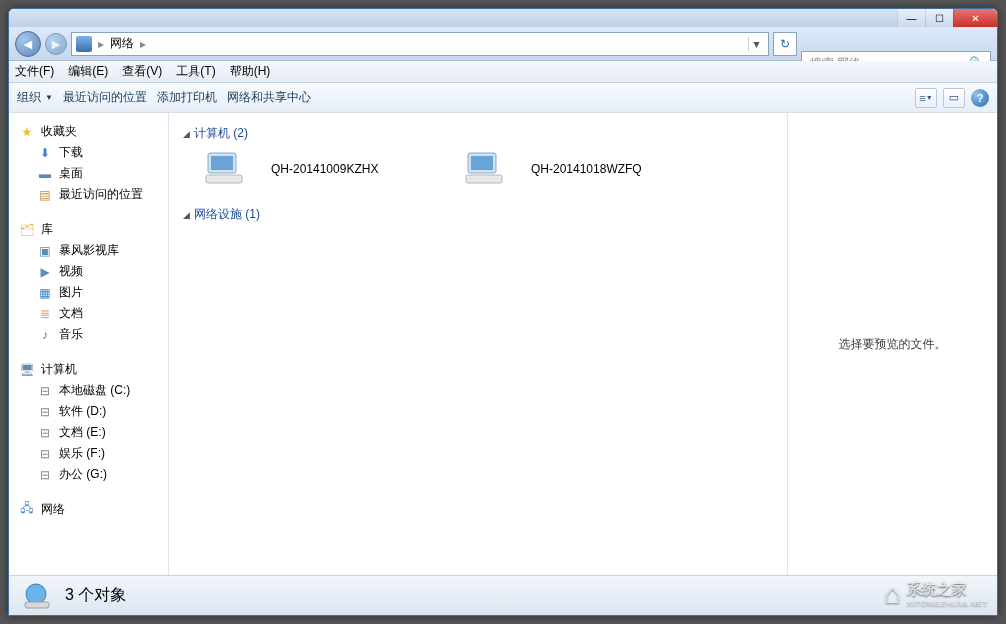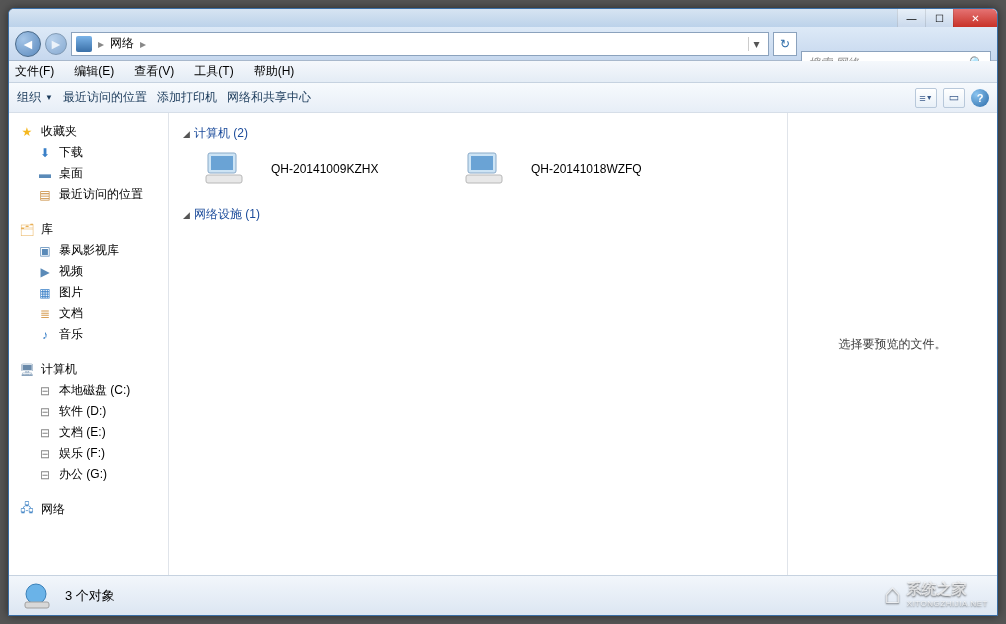--- a/index.html
+++ b/index.html
@@ -16,21 +16,21 @@
 .nav-back, .nav-fwd { width: 26px; height: 26px; border-radius: 50%; background: radial-gradient(circle at 30% 30%, #a6c6e8, #5a89bd); border: 1px solid #4a6a8a; display: flex; align-items: center; justify-content: center; color: #fff; font-size: 14px; }
 .nav-fwd { width: 22px; height: 22px; opacity: .6; }
 .addrbar { flex: 1; height: 24px; background: #fff; border: 1px solid #8ba2bd; display: flex; align-items: center; padding: 0 4px; gap: 6px; font-size: 12px; }
 .addr-icon { width: 16px; height: 16px; background: linear-gradient(#7ab3e8,#3a70a8); border-radius: 2px; }
 .addr-sep { color: #888; }
 .addr-drop { width: 16px; text-align: center; color: #555; border-left: 1px solid #ccc; }
 .refresh-btn { width: 24px; height: 24px; background: #fff; border: 1px solid #8ba2bd; display: flex; align-items: center; justify-content: center; color: #2a6aa8; font-size: 12px; }
 .searchbar { width: 190px; height: 24px; background: #fff; border: 1px solid #8ba2bd; display: flex; align-items: center; padding: 0 6px; font-size: 12px; color: #888; font-style: italic; margin-top: 39px; }
 .searchbar .mag { margin-left: auto; font-style: normal; color: #4a7ab3; }
 
-.menubar { height: 22px; background: linear-gradient(#f5f8fc,#e4ecf5); border-bottom: 1px solid #c6d2e0; display: flex; align-items: center; padding: 0 6px; gap: 20px; font-size: 12px; }
+.menubar { height: 22px; background: linear-gradient(#f5f8fc,#e4ecf5); border-bottom: 1px solid #c6d2e0; display: flex; align-items: center; padding: 0 6px; gap: 14px; font-size: 12px; }
 .menubar span { cursor: default; }
 
 .toolbar { height: 30px; background: linear-gradient(#f7fafd,#e7eef7); border-bottom: 1px solid #d6dee8; display: flex; align-items: center; padding: 0 8px; gap: 10px; font-size: 12px; }
 .tb-item { color: #1a3a5a; display: flex; align-items: center; gap: 4px; }
 .tb-right { margin-left: auto; display: flex; gap: 6px; align-items: center; }
 .tb-icon { width: 22px; height: 20px; border: 1px solid #b8c8da; background: linear-gradient(#fff,#e8f0f8); display: flex; align-items: center; justify-content: center; font-size: 11px; color: #3a5a8a; border-radius: 2px; }
 .help-icon { width: 18px; height: 18px; border-radius: 50%; background: radial-gradient(circle at 30% 30%,#8ac4f0,#2a6aa8); color: #fff; display: flex; align-items: center; justify-content: center; font-size: 11px; font-weight: bold; }
 
 .body { flex: 1; display: flex; overflow: hidden; }
 
@@ -50,21 +50,21 @@
 .group-header .tri { font-size: 9px; color: #555; }
 .items-row { display: flex; gap: 40px; flex-wrap: wrap; padding-left: 20px; margin-bottom: 18px; }
 .item { display: flex; align-items: center; gap: 26px; width: 220px; }
 .item-icon { width: 42px; height: 38px; display: flex; align-items: center; justify-content: center; }
 .comp-svg { width: 40px; height: 36px; }
 .router-icon { width: 44px; height: 20px; background: linear-gradient(#f0f0f0,#d0d0d0); border: 1px solid #aaa; border-radius: 3px; position: relative; }
 .router-icon:before { content: ""; position: absolute; top: -5px; right: 4px; width: 1px; height: 6px; background: #555; }
 
 .preview { width: 210px; border-left: 1px solid #e0e4ea; display: flex; align-items: center; justify-content: center; font-size: 12px; color: #404040; padding: 10px; text-align: center; }
 
-.statusbar { height: 40px; background: linear-gradient(#f2f6fb,#dce6f2); border-top: 1px solid #c6d2e0; display: flex; align-items: center; padding: 0 10px; gap: 12px; font-size: 13px; }
+.statusbar { height: 40px; background: linear-gradient(#f2f6fb,#dce6f2); border-top: 1px solid #c6d2e0; display: flex; align-items: center; padding: 0 10px; gap: 12px; font-size: 16px; }
 .status-icon { width: 34px; height: 32px; display: flex; align-items: center; justify-content: center; }
 
 .watermark { position: absolute; right: 18px; bottom: 14px; color: rgba(255,255,255,.7); font-size: 13px; display: flex; align-items: center; gap: 6px; text-shadow: 0 1px 2px rgba(0,0,0,.6); }
 .watermark .house { font-size: 28px; }
 </style>
 </head>
 <body>
 
 <div class="window">
 

